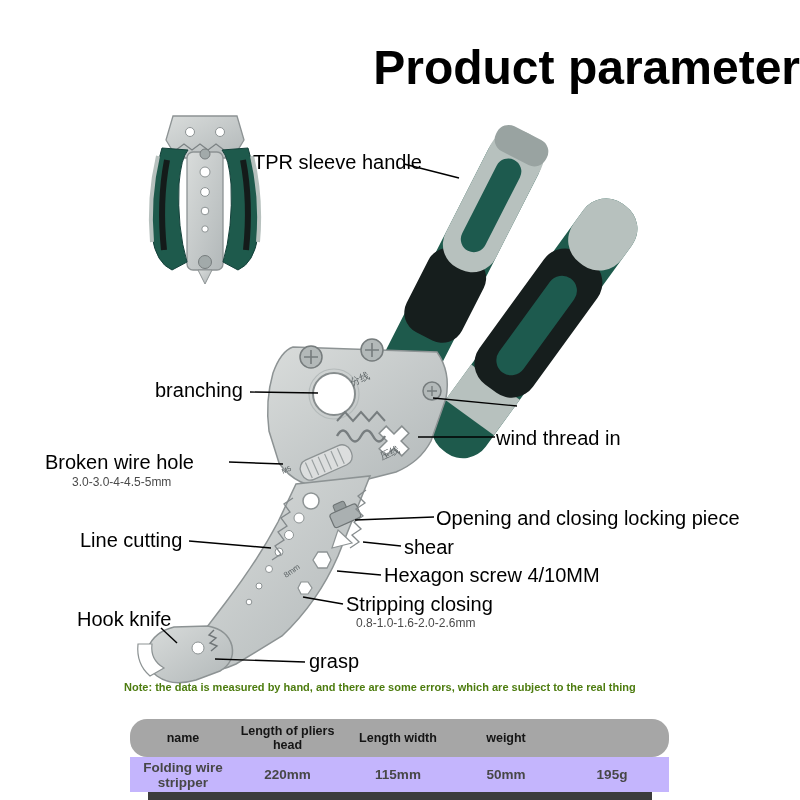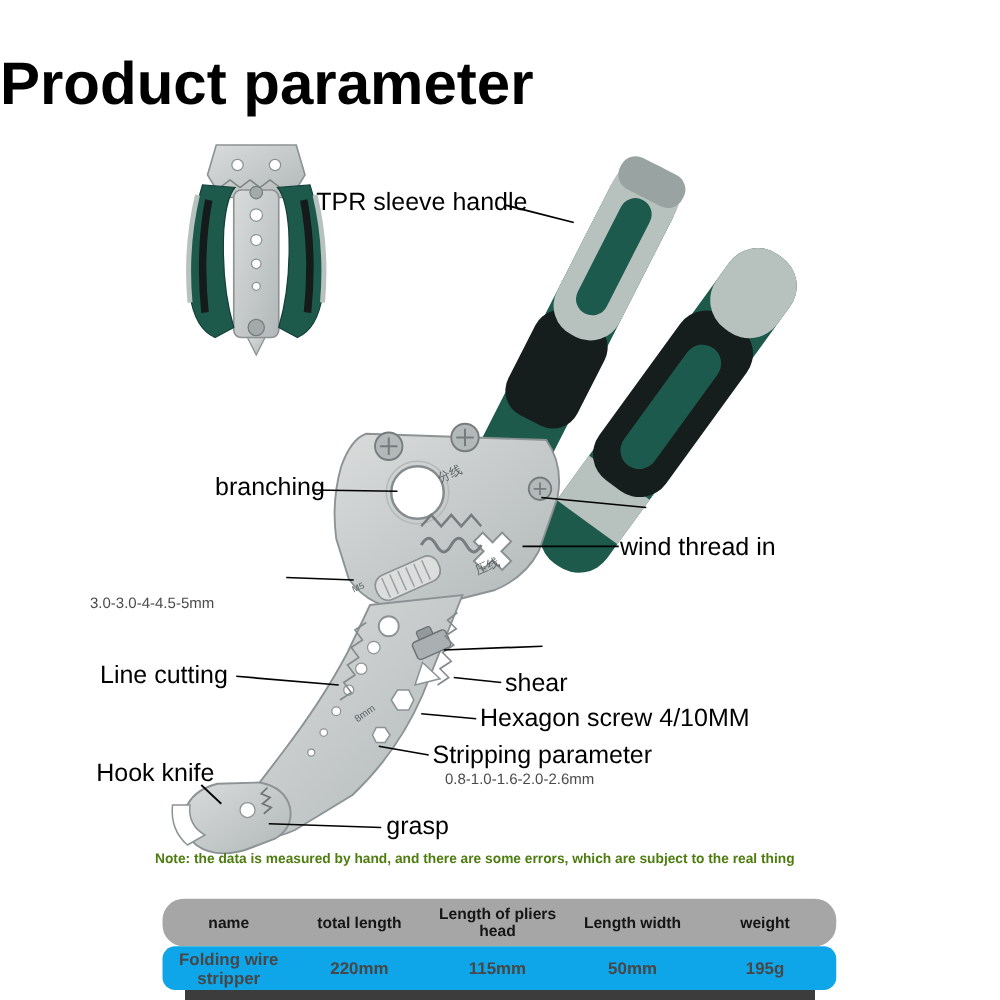--- a/index.html
+++ b/index.html
@@ -1,30 +1,30 @@
 <!DOCTYPE html>
 <html><head>
 <meta charset="utf-8">
 <style>
   html,body{margin:0;padding:0;background:#fff;}
   .canvas{position:relative;width:800px;height:800px;background:#ffffff;overflow:hidden;
           font-family:"Liberation Sans",sans-serif;color:#000;}
   .art{position:absolute;left:0;top:0;z-index:1;}
   svg text{font-family:"Liberation Sans",sans-serif;}
-  .title{position:absolute;top:8px;left:0;width:100%;text-align:left;z-index:3;
+  .title{position:absolute;top:8px;left:0;width:100%;text-align:right;z-index:3;
          font-size:48px;font-weight:900;letter-spacing:0;color:#000;}
   .collapsible{position:absolute;left:138px;top:284px;width:126px;text-align:center;z-index:3;
          color:#e8121a;font-weight:700;font-size:18px;}
   .callout{position:absolute;z-index:3;font-size:20px;font-weight:500;color:#000;white-space:nowrap;}
   .callout-sub{position:absolute;z-index:3;font-size:12px;font-weight:400;color:#4a4a4a;white-space:nowrap;}
   .note{position:absolute;left:124px;top:681px;z-index:3;font-size:11px;font-weight:700;color:#4d7c0f;white-space:nowrap;}
   .spec-table{position:absolute;left:130px;top:719px;width:539px;z-index:3;}
   .spec-row{display:grid;grid-template-columns:106px 103px 118px 98px 114px;}
   .spec-row.header{background:#a6a6a6;border-radius:17px;}
-  .spec-row.data{background:#0ea5e9;border-radius:10px;}
+  .spec-row.data{background:#c4b5fd;}
   .spec-cell{display:flex;align-items:center;justify-content:center;text-align:center;}
   .spec-row.header .spec-cell{height:38px;font-size:12.5px;font-weight:700;color:#151515;}
   .spec-row.data .spec-cell{height:35px;font-size:13.5px;font-weight:600;color:#474747;}
   .dark-strip{position:absolute;left:148px;top:792px;width:504px;height:8px;background:#3c3c3c;z-index:3;}
 </style>
 </head>
 <body>
 
 <div class="canvas">
 
@@ -149,37 +149,38 @@
       <line x1="343" y1="604" x2="303" y2="597"></line>
       <line x1="161" y1="628" x2="177" y2="643"></line>
       <line x1="305" y1="662" x2="215" y2="659"></line>
     </g>
   </svg>
 
   <h1 class="title">Product parameter</h1>
 
 
   <div class="callout" style="left:253px;top:151px">TPR sleeve handle</div>
-  <div class="callout" style="left:172px;top:379px">branching</div>
+  <div class="callout" style="left:155px;top:379px">branching</div>
   <div class="callout" style="left:496px;top:427px">wind thread in</div>
+  <div class="callout" style="left:45px;top:451px">Broken wire hole</div>
   <div class="callout-sub" style="left:72px;top:475px">3.0-3.0-4-4.5-5mm</div>
+  <div class="callout" style="left:436px;top:507px">Opening and closing locking piece</div>
   <div class="callout" style="left:80px;top:529px">Line cutting</div>
   <div class="callout" style="left:404px;top:536px">shear</div>
   <div class="callout" style="left:384px;top:564px">Hexagon screw 4/10MM</div>
-  <div class="callout" style="left:346px;top:593px">Stripping parameter</div>
+  <div class="callout" style="left:346px;top:593px">Stripping closing</div>
   <div class="callout-sub" style="left:356px;top:616px">0.8-1.0-1.6-2.0-2.6mm</div>
   <div class="callout" style="left:77px;top:608px">Hook knife</div>
   <div class="callout" style="left:309px;top:650px">grasp</div>
 
   <div class="note">Note: the data is measured by hand, and there are some errors, which are subject to the real thing</div>
 
   <div class="spec-table">
     <div class="spec-row header">
       <div class="spec-cell">name</div>
-      <div class="spec-cell">total length</div>
       <div class="spec-cell">Length of pliers head</div>
       <div class="spec-cell">Length width</div>
       <div class="spec-cell">weight</div>
     </div>
     <div class="spec-row data">
       <div class="spec-cell">Folding wire stripper</div>
       <div class="spec-cell">220mm</div>
       <div class="spec-cell">115mm</div>
       <div class="spec-cell">50mm</div>
       <div class="spec-cell">195g</div>

